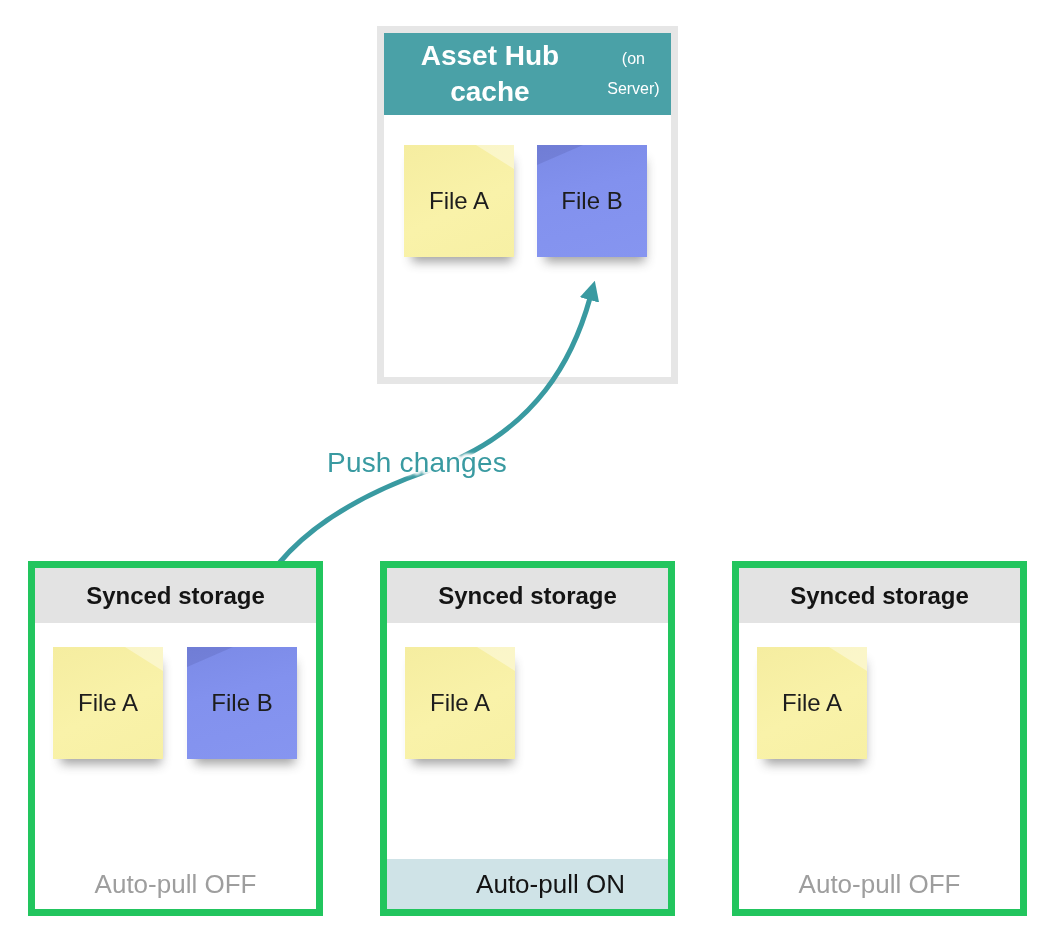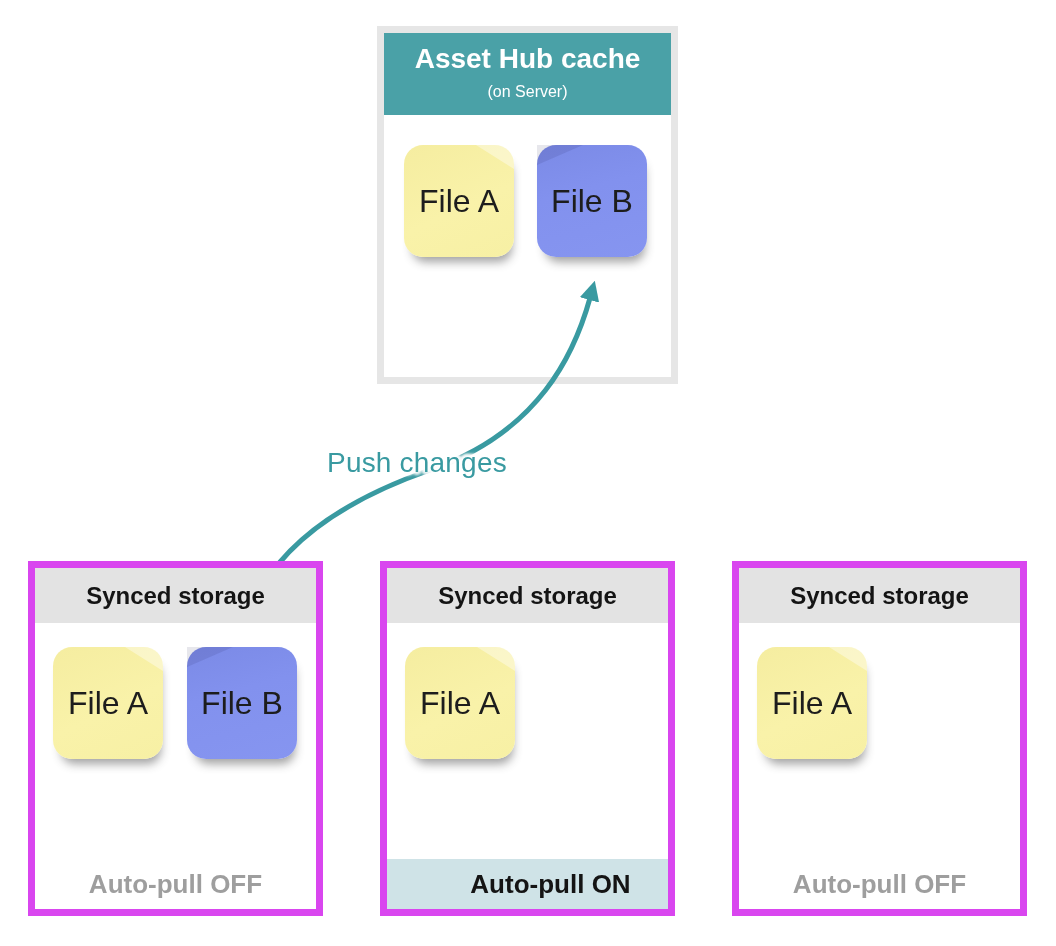--- a/index.html
+++ b/index.html
@@ -9,31 +9,31 @@
   }
 
   
   .server-box{
     position:absolute;left:377px;top:26px;width:301px;height:358px;
     background:#ffffff;border:7px solid #e6e6e6;box-sizing:border-box;
   }
   .server-header{
     position:absolute;left:0;top:0;right:0;height:82px;
     background:#4aa1a7;color:#ffffff;text-align:center;
-    display:flex;flex-direction:column;align-items:center;justify-content:center;
+    display:flex;flex-direction:row;align-items:center;justify-content:center;
   }
   .server-title{font-size:28px;font-weight:700;line-height:36px;}
   .server-subtitle{font-size:16px;font-weight:400;line-height:30px;}
   .server-body{position:absolute;left:0;top:82px;right:0;bottom:0;}
 
   
   .note{
     position:absolute;width:110px;height:112px;
     display:flex;align-items:center;justify-content:center;
-    font-size:32px;color:#1d1d1d;white-space:nowrap;border-radius:19px;
+    font-size:24px;color:#1d1d1d;white-space:nowrap;
   }
   .note--yellow{
     background:linear-gradient(155deg,#f5eda0 0%,#f9f2a9 55%,#f7f0a4 100%);
     box-shadow:3px 10px 10px -5px rgba(50,50,50,.45);
   }
   .note--yellow::before{
     content:"";position:absolute;top:0;right:0;width:38px;height:24px;
     background:rgba(255,255,255,.4);
     clip-path:polygon(0 0,100% 0,100% 100%);
   }
@@ -46,37 +46,37 @@
     background:rgba(20,20,70,.10);
     clip-path:polygon(0 0,100% 0,0 100%);
   }
   
   .pos-server-a{left:20px;top:30px;}
   .pos-server-b{left:153px;top:30px;}
 
   
   .client-box{
     position:absolute;top:561px;width:295px;height:355px;
-    background:#ffffff;border:7px solid #d946ef;box-sizing:border-box;
+    background:#ffffff;border:7px solid #22c55e;box-sizing:border-box;
   }
   .client-box--1{left:28px;}
   .client-box--2{left:380px;}
   .client-box--3{left:732px;}
   .client-header{
     position:absolute;left:0;top:0;right:0;height:55px;background:#e3e3e3;
     display:flex;align-items:center;justify-content:center;
     font-size:24px;font-weight:700;color:#141414;
   }
   .client-body{position:absolute;left:0;top:55px;right:0;bottom:50px;}
   .pos-client-a{left:18px;top:24px;}
   .pos-client-b{left:152px;top:24px;}
   .client-footer{
     position:absolute;left:0;right:0;bottom:0;height:50px;
     display:flex;align-items:center;justify-content:center;
-    font-size:26px;font-weight:700;
+    font-size:26px;font-weight:400;
   }
   .footer--off{color:#9e9e9e;background:transparent;}
   .footer--on{color:#141414;background:#cfe3e7;padding-left:46px;}
 
   
   .arrow-layer{position:absolute;left:0;top:0;width:1056px;height:946px;pointer-events:none;}
   .push-label{
     position:absolute;left:327px;top:447px;
     font-size:28px;font-weight:400;color:#399aa1;letter-spacing:.2px;
     text-shadow:

